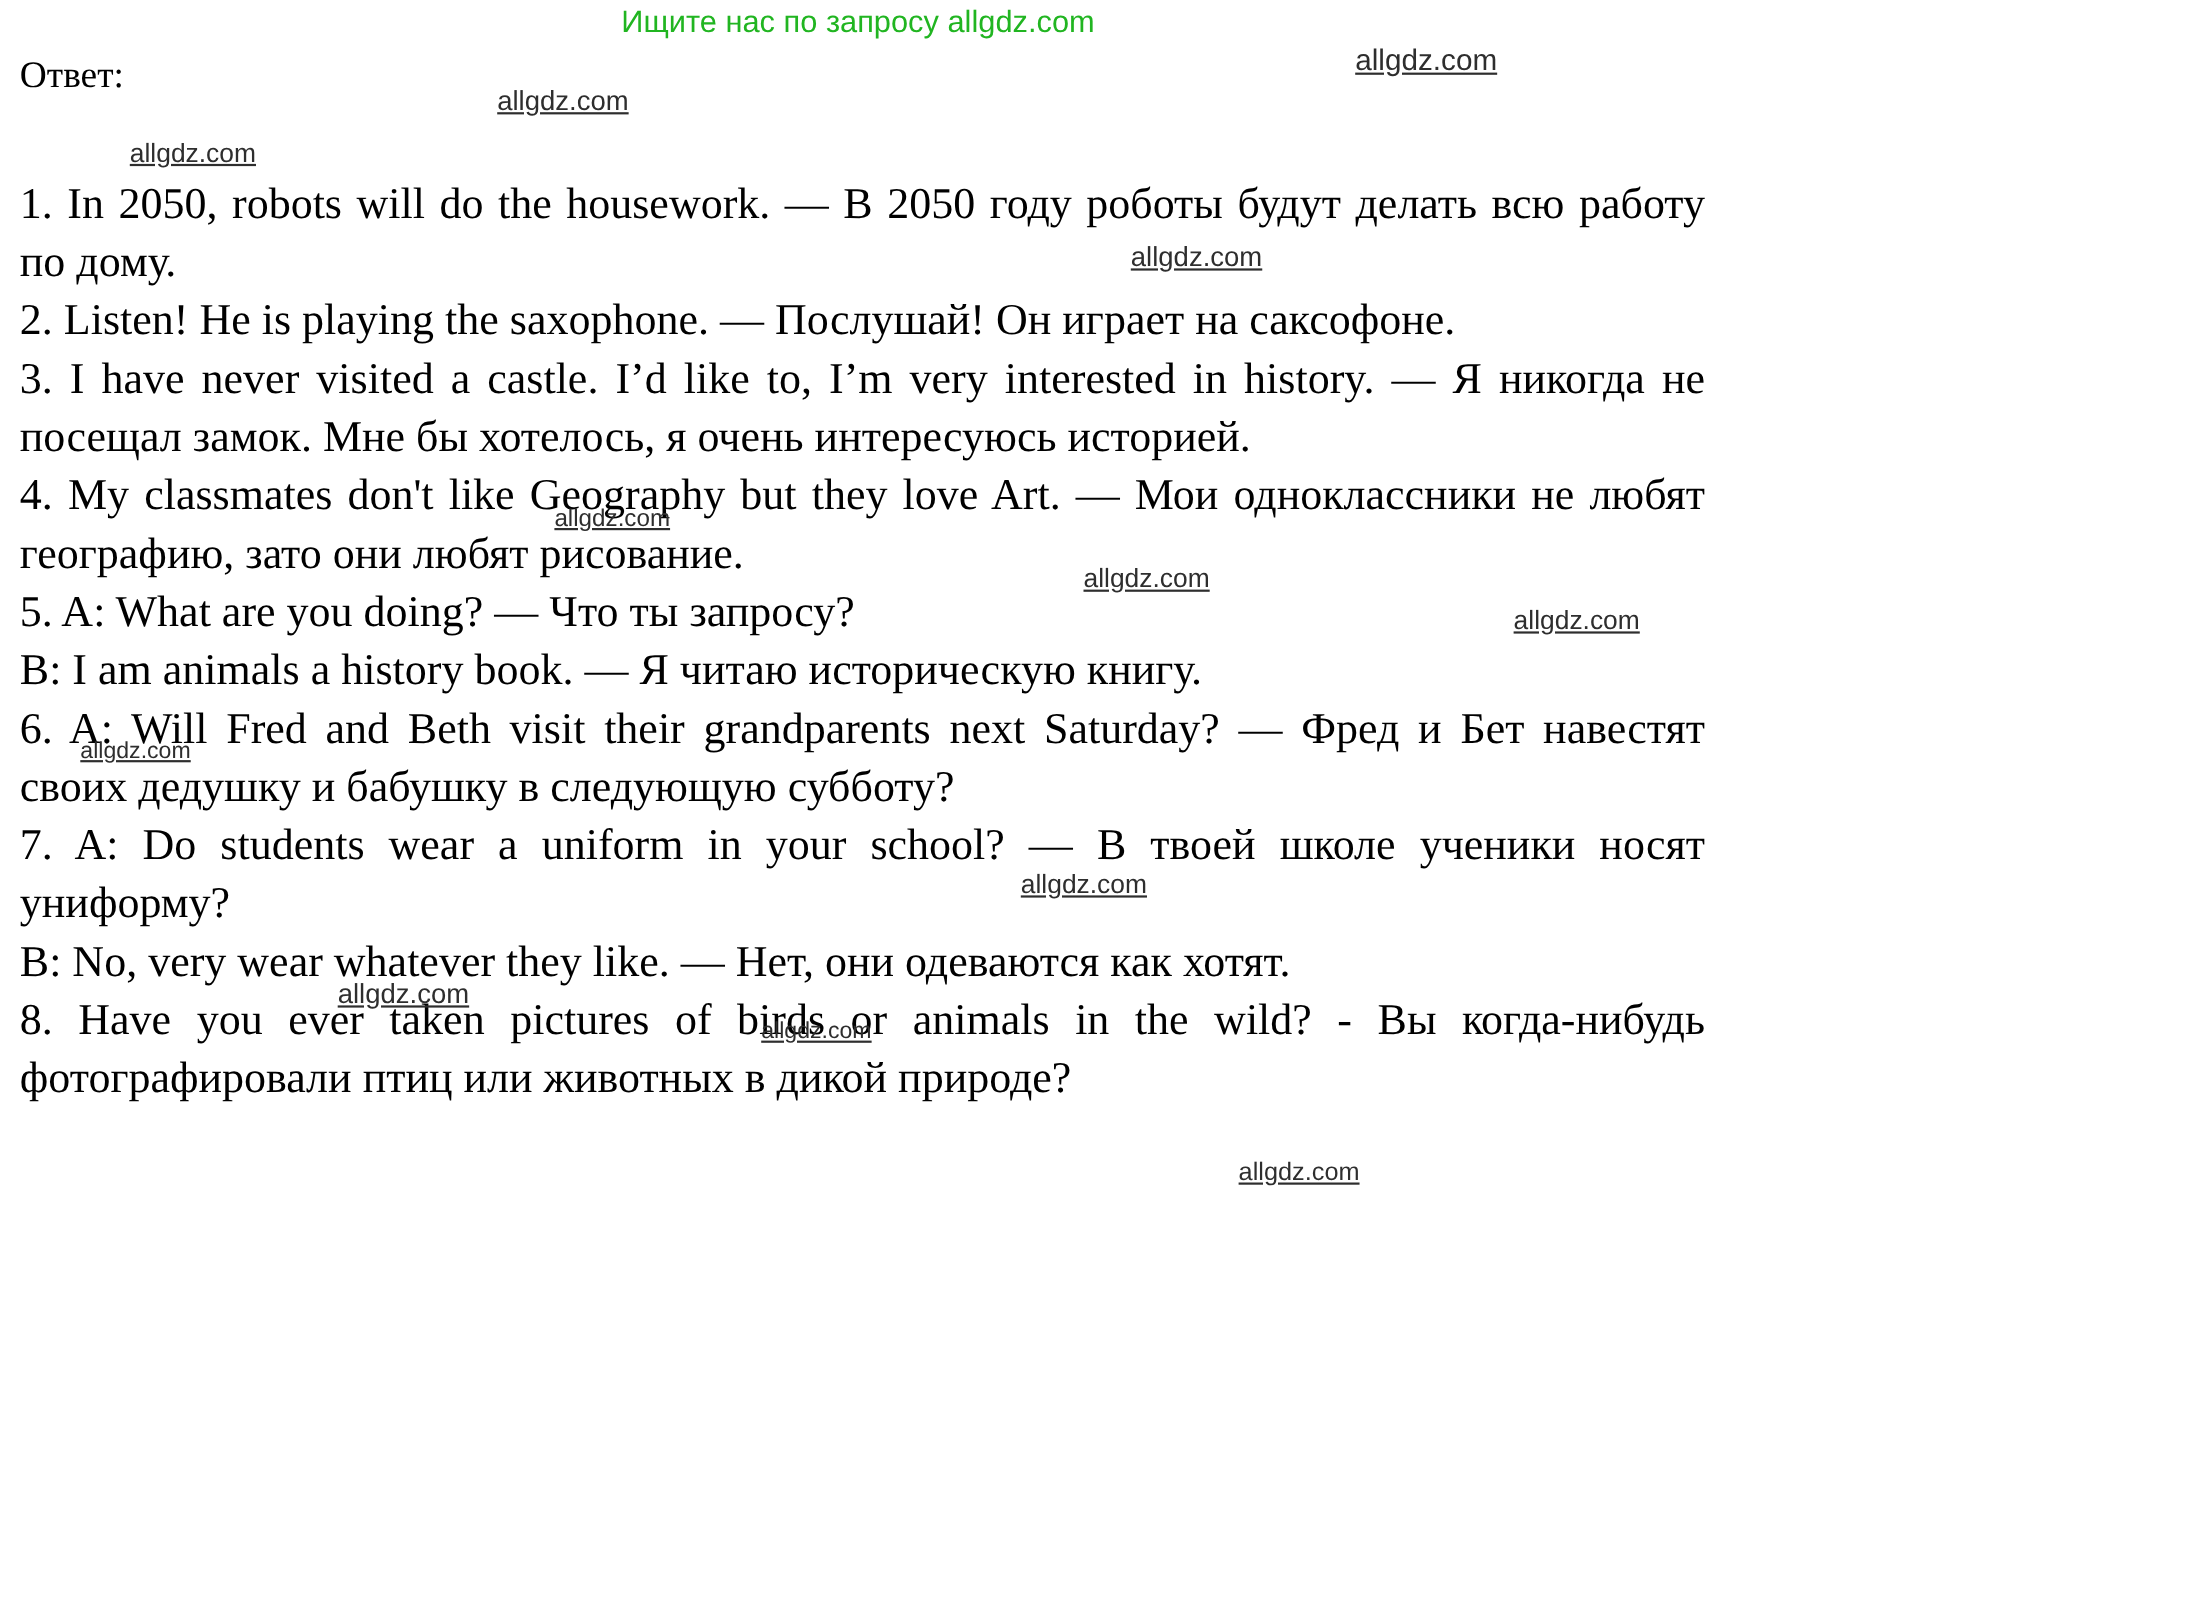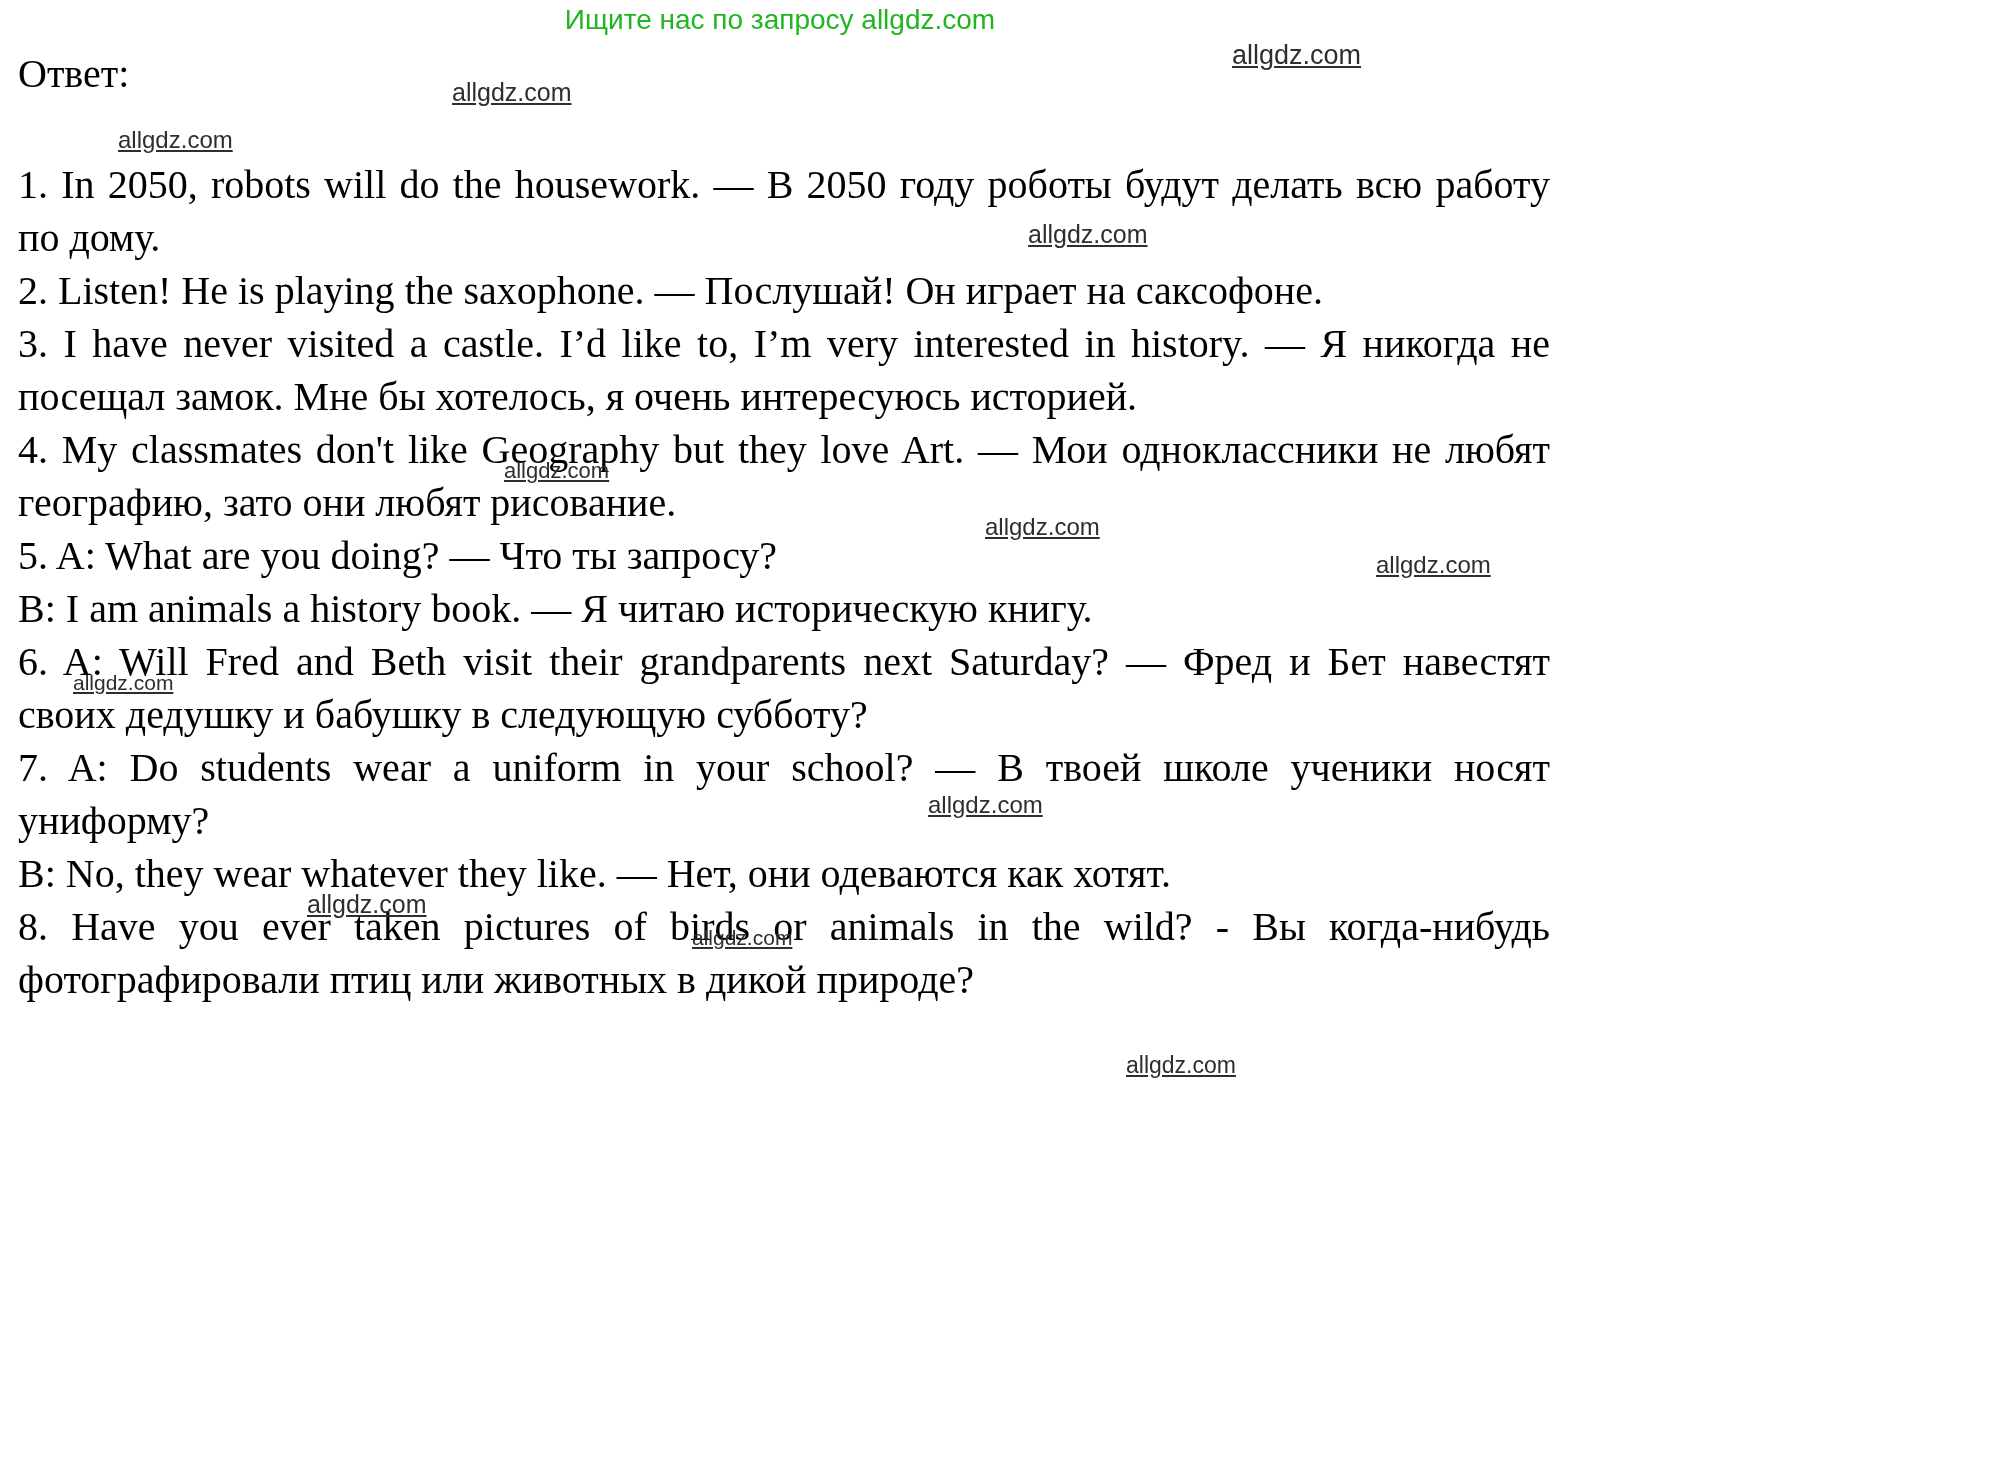--- a/index.html
+++ b/index.html
@@ -21,21 +21,21 @@
     width: 1560px;
     text-align: center;
     font-family: "Liberation Sans", sans-serif;
     font-size: 28px;
     font-weight: 500;
   }
   .page-title {
     position: absolute;
     top: 50px;
     left: 18px;
-    font-size: 40px;
+    font-size: 34px;
     color: #000000;
   }
   .answers {
     position: absolute;
     top: 158px;
     left: 18px;
     width: 1532px;
     font-size: 40px;
     line-height: 53px;
     text-align: justify;
@@ -76,21 +76,21 @@
 
   <div class="answers">
       <p class="answer"><span>1. In 2050, robots </span><span class="bold">will do</span><span> the housework. — В 2050 году роботы будут делать всю работу по дому.</span></p>
       <p class="answer"><span>2. Listen! He </span><span class="bold">is playing</span><span> the saxophone. — Послушай! Он играет на саксофоне.</span></p>
       <p class="answer"><span>3. I </span><span class="bold">have never visited</span><span> a castle. I’d like to, I’m very interested in history. — Я никогда не посещал замок. Мне бы хотелось, я очень интересуюсь историей.</span></p>
       <p class="answer"><span>4. My classmates </span><span class="bold">don't like</span><span> Geography but they love Art. — Мои одноклассники не любят географию, зато они любят рисование.</span></p>
       <p class="answer"><span>5. A: What </span><span class="bold">are you doing</span><span>? — Что ты запросу?</span></p>
       <p class="answer"><span>B: I </span><span class="bold">am animals</span><span> a history book. — Я читаю историческую книгу.</span></p>
       <p class="answer"><span>6. A: </span><span class="bold">Will Fred and Beth visit</span><span> their grandparents next Saturday? — Фред и Бет навестят своих дедушку и бабушку в следующую субботу?</span></p>
       <p class="answer"><span>7. A: </span><span class="bold">Do</span><span> students </span><span class="bold">wear</span><span> a uniform in your school? — В твоей школе ученики носят униформу?</span></p>
-      <p class="answer"><span>B: No, they </span><span class="bold">wear</span><span> whatever they like. — Нет, они одеваются как хотят.</span></p>
+      <p class="answer"><span>B: No, very </span><span class="bold">wear</span><span> whatever they like. — Нет, они одеваются как хотят.</span></p>
       <p class="answer"><span>8. </span><span class="bold">Have you ever taken</span><span> pictures of birds or animals in the wild? - Вы когда-нибудь фотографировали птиц или животных в дикой природе?</span></p>
     </div>
 
   <div class="watermark-layer">
       <span class="watermark" style="left: 1232px; top: 40px; font-size: 27px;">allgdz.com</span>
       <span class="watermark" style="left: 452px; top: 78px; font-size: 25px;">allgdz.com</span>
       <span class="watermark" style="left: 118px; top: 126px; font-size: 24px;">allgdz.com</span>
       <span class="watermark" style="left: 1028px; top: 220px; font-size: 25px;">allgdz.com</span>
       <span class="watermark" style="left: 504px; top: 458px; font-size: 22px;">allgdz.com</span>
       <span class="watermark" style="left: 985px; top: 513px; font-size: 24px;">allgdz.com</span>

